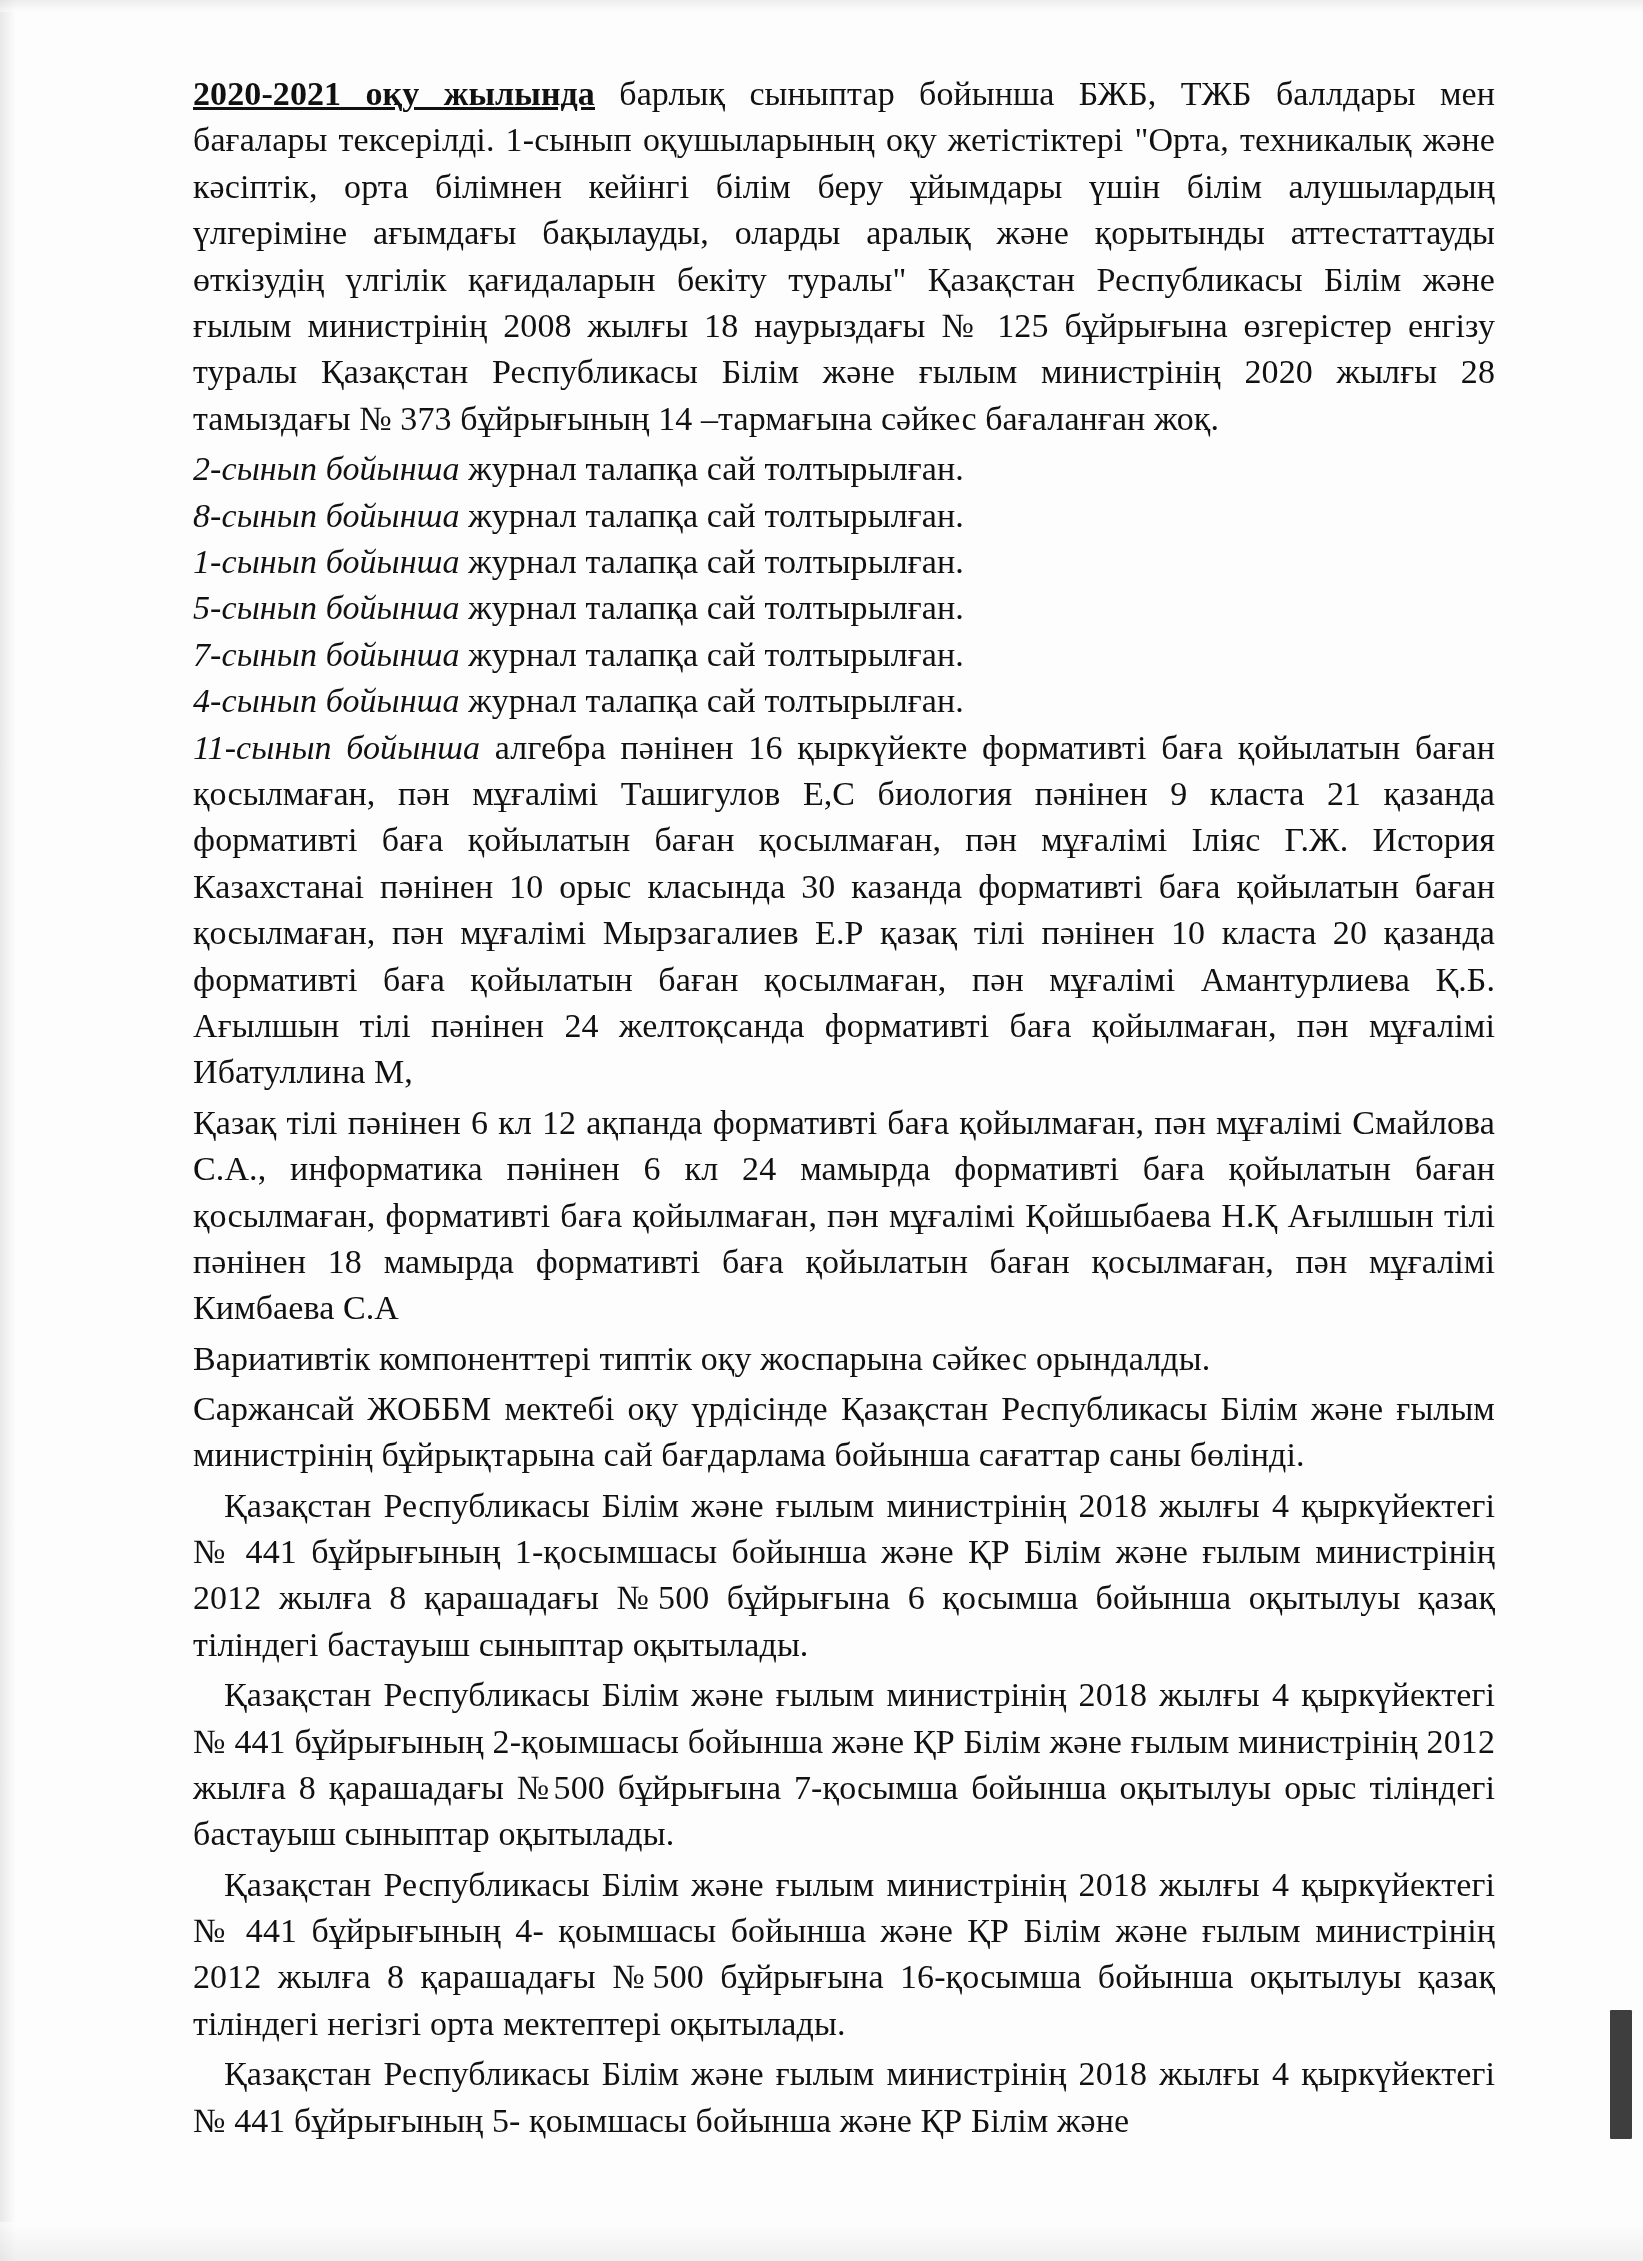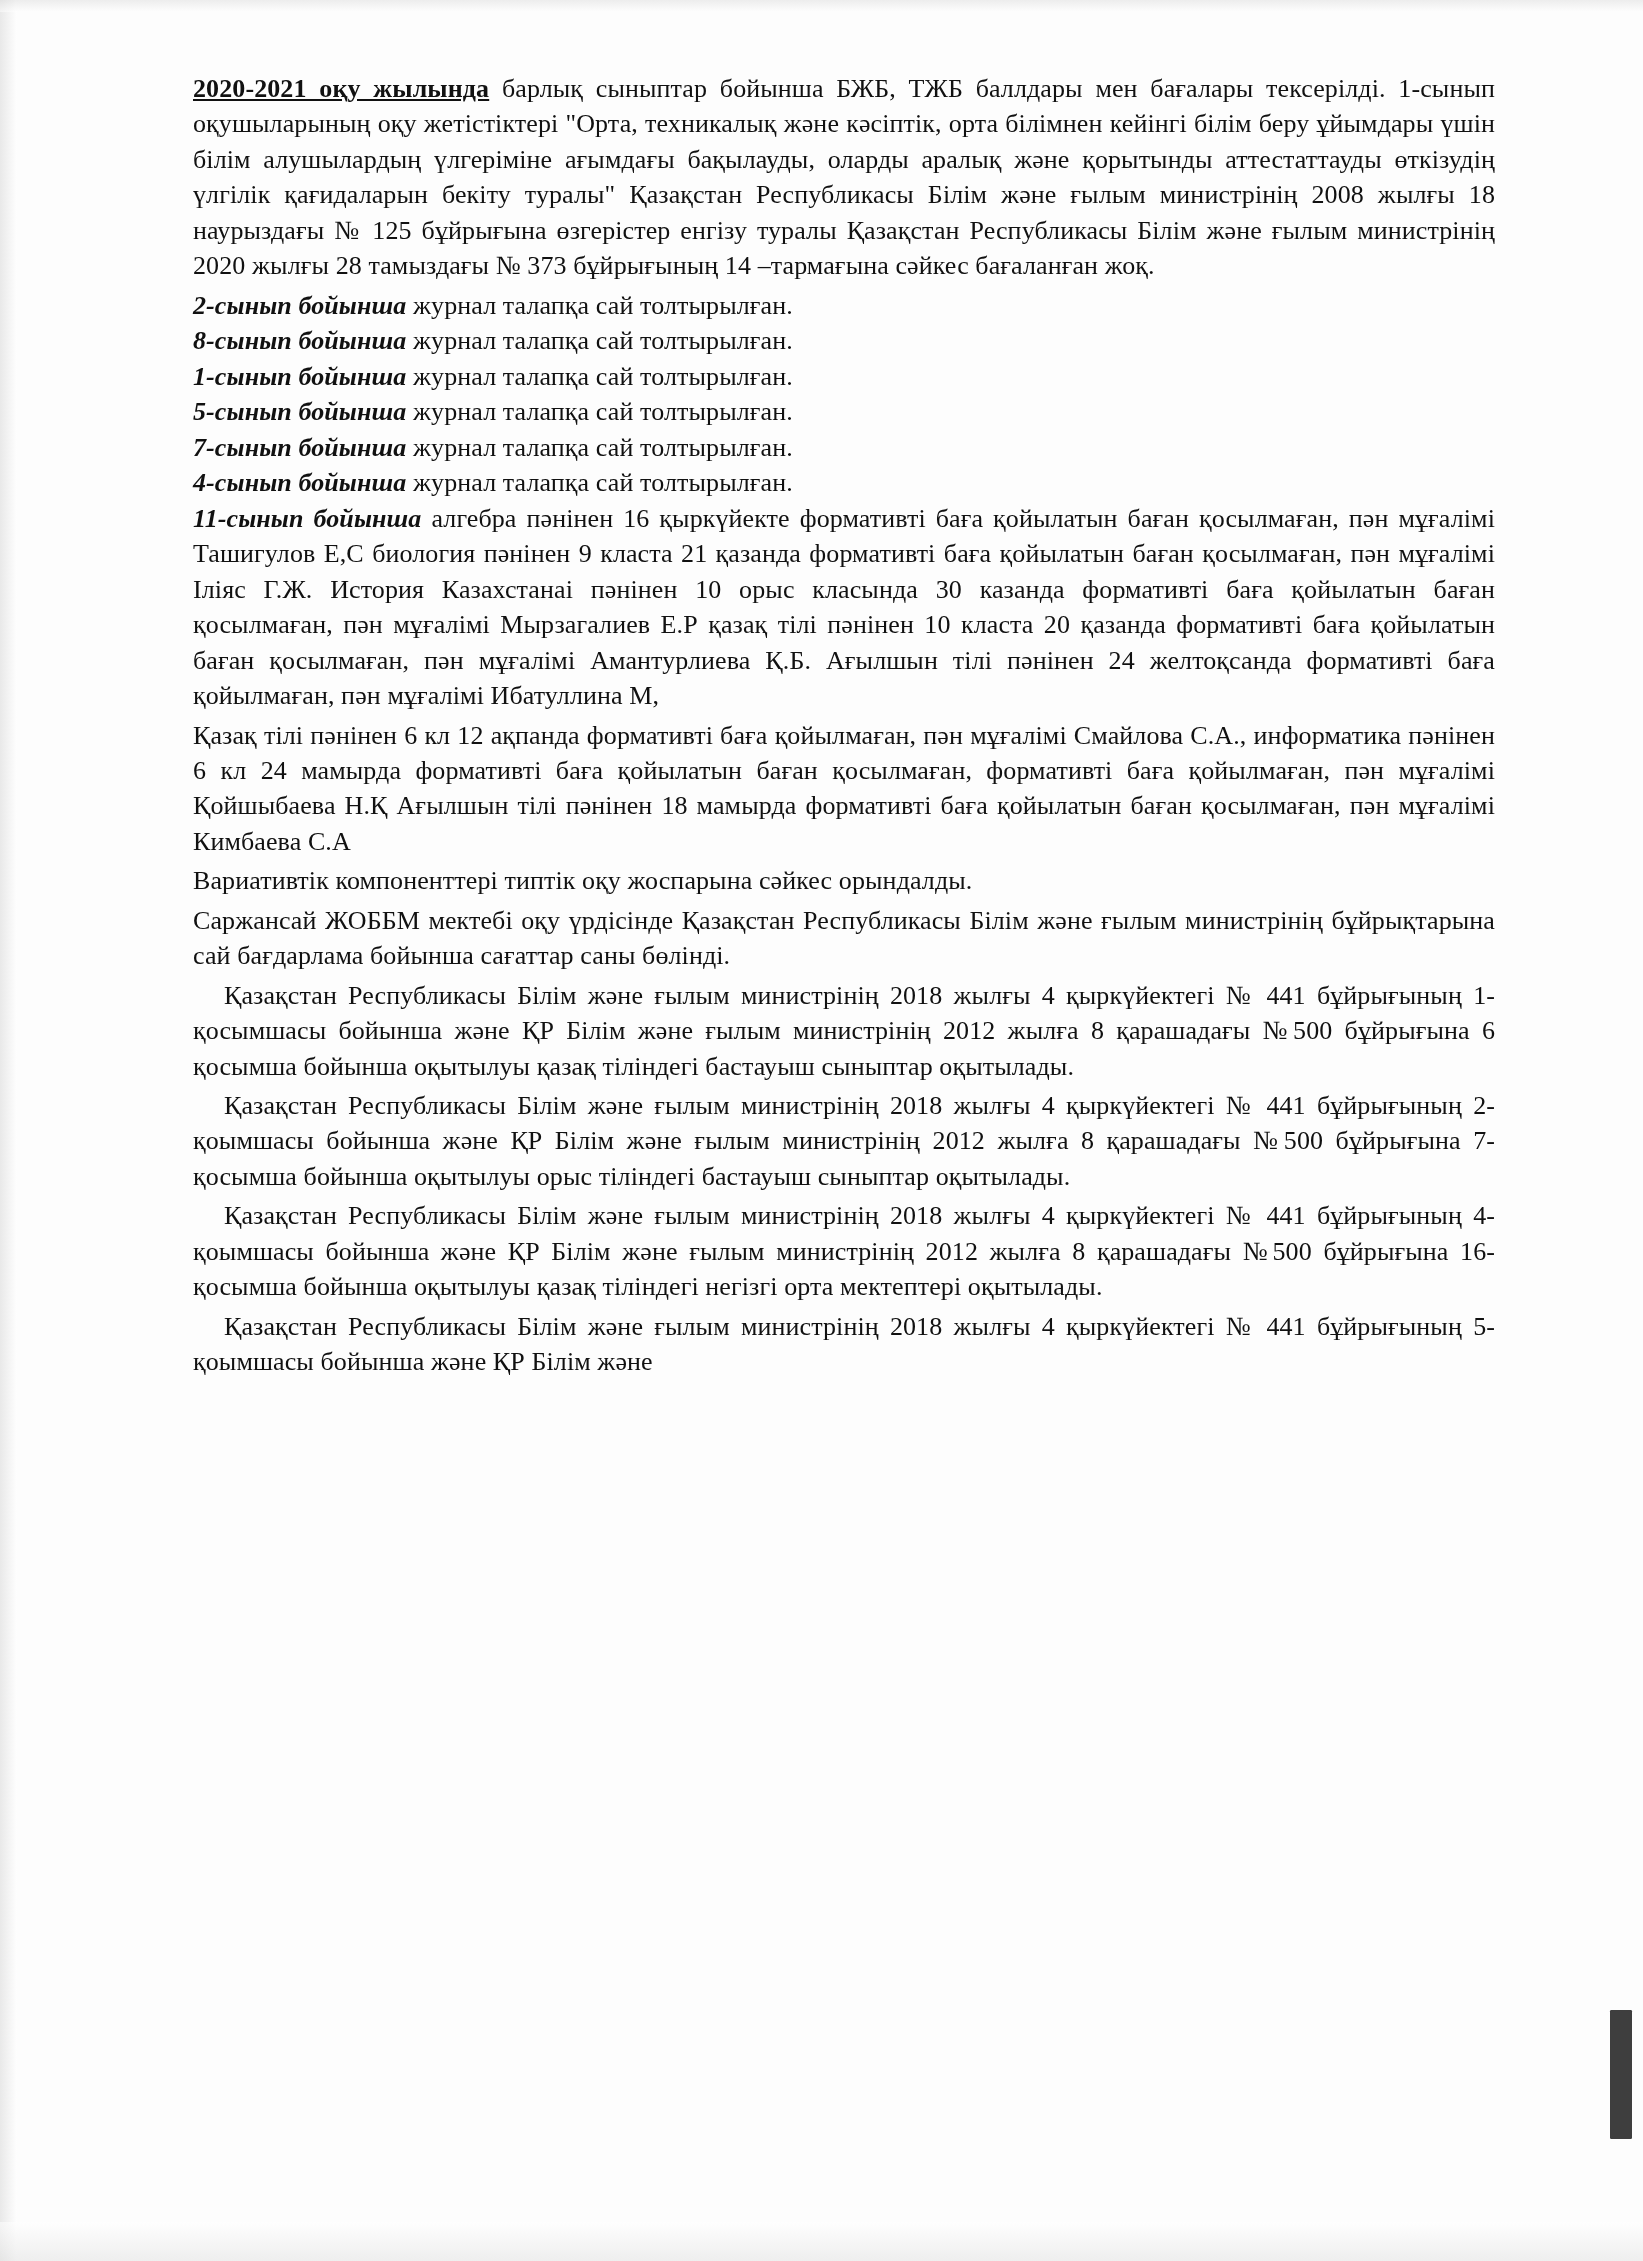--- a/index.html
+++ b/index.html
@@ -58,38 +58,38 @@
 
   .content {
     position: absolute;
     left: 193px;
     top: 71px;
     width: 1302px;
   }
 
   p {
     margin: 0 0 0px 0;
-    font-size: 26px;
+    font-size: 34px;
     line-height: 1.365;
     text-align: justify;
     text-justify: inter-word;
     letter-spacing: 0.1px;
   }
   p.block {
     margin-bottom: 3.9px;
   }
   .indent {
     text-indent: 31px;
   }
   .lead-bold-underline {
     font-weight: bold;
     text-decoration: underline;
   }
   .lead-bolditalic {
-    font-weight: bold;
+    font-weight: normal;
     font-style: italic;
   }
   .one-line {
     text-align: left;
   }
 </style>
 </head>
 <body>
 
 <div class="page">

